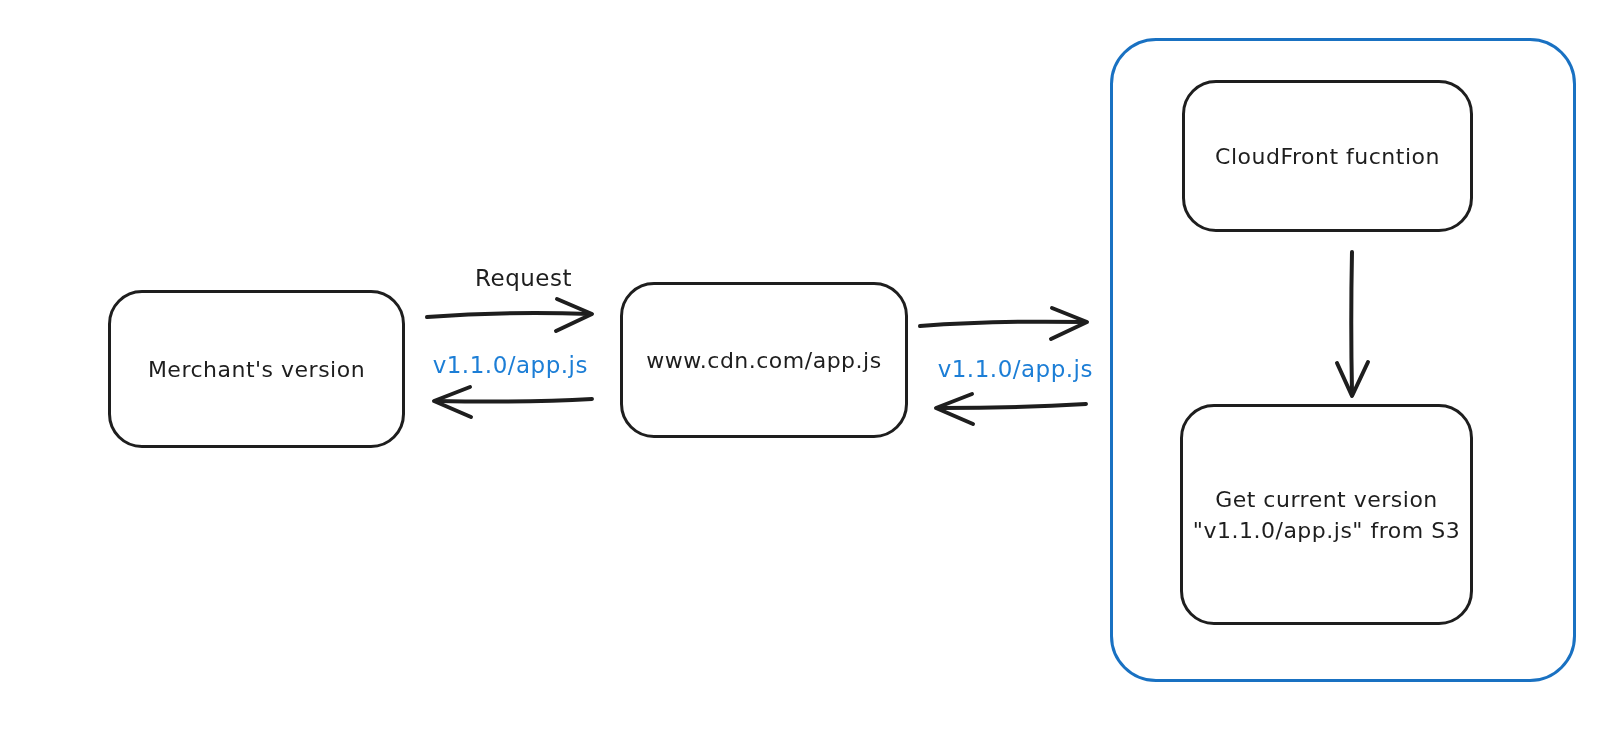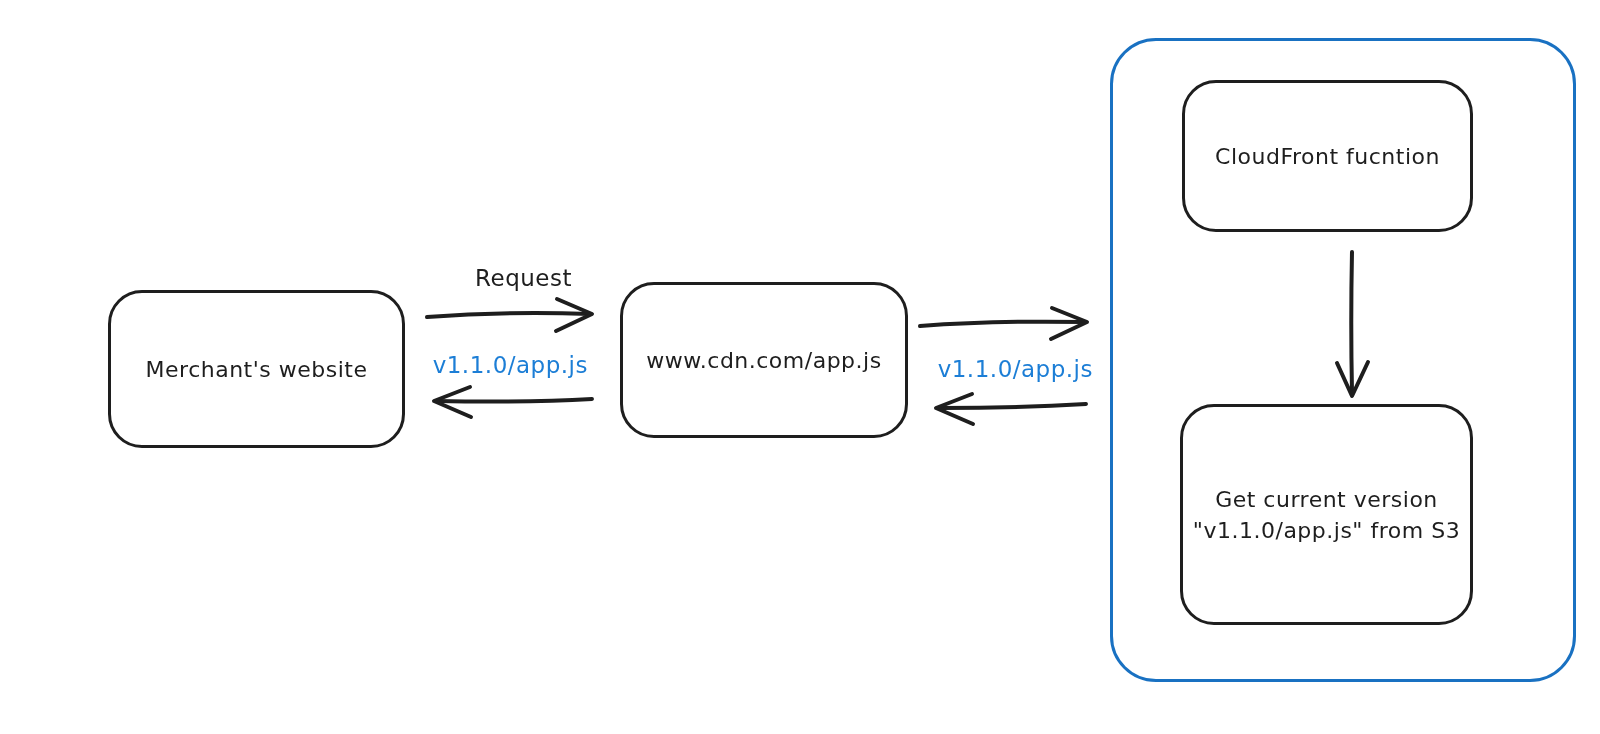--- a/index.html
+++ b/index.html
@@ -74,21 +74,21 @@
   }
 </style>
 </head>
 <body>
 
 <div class="canvas">
 
   <div class="group group-cloud"></div>
 
   <div class="node node-merchant">
-    <span>Merchant's website</span>
+    <span>Merchant's version</span>
   </div>
 
   <div class="node node-cdn">
     <span>www.cdn.com/app.js</span>
   </div>
 
   <div class="node node-cloudfront">
     <span>CloudFront fucntion</span>
   </div>
 

